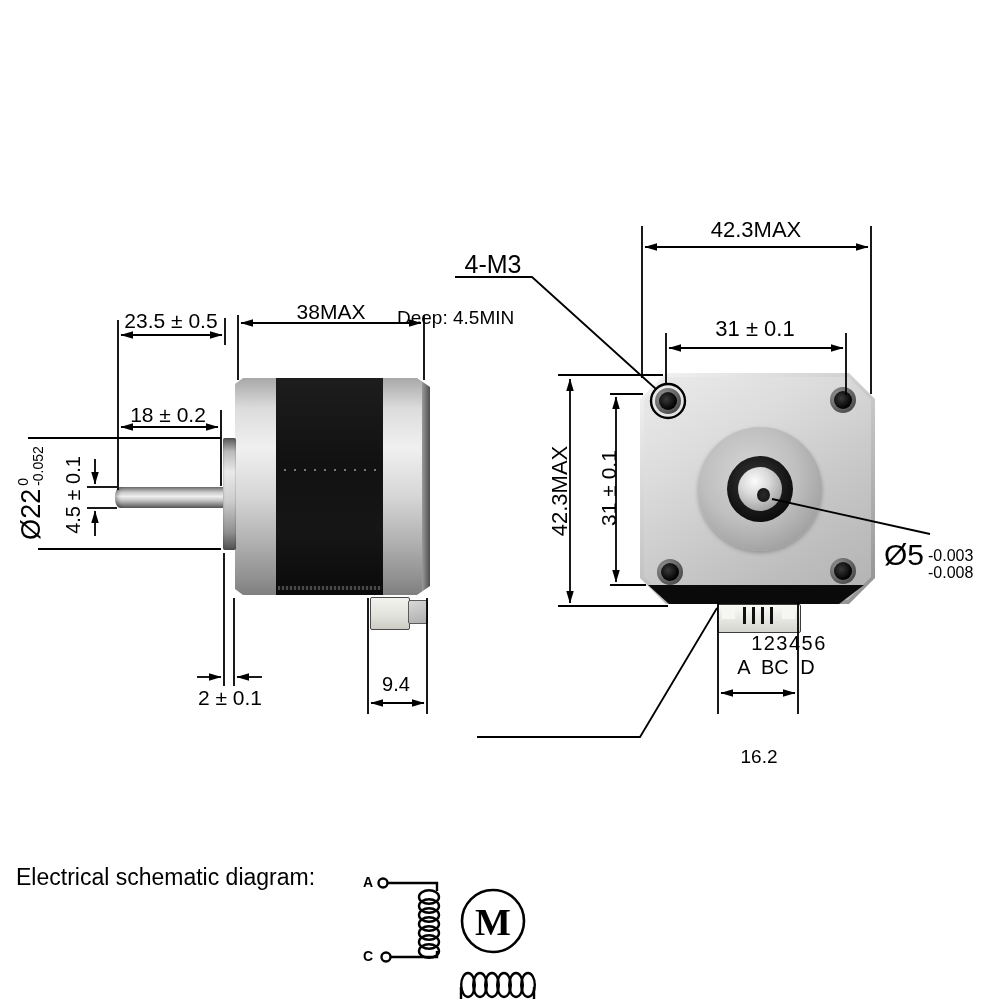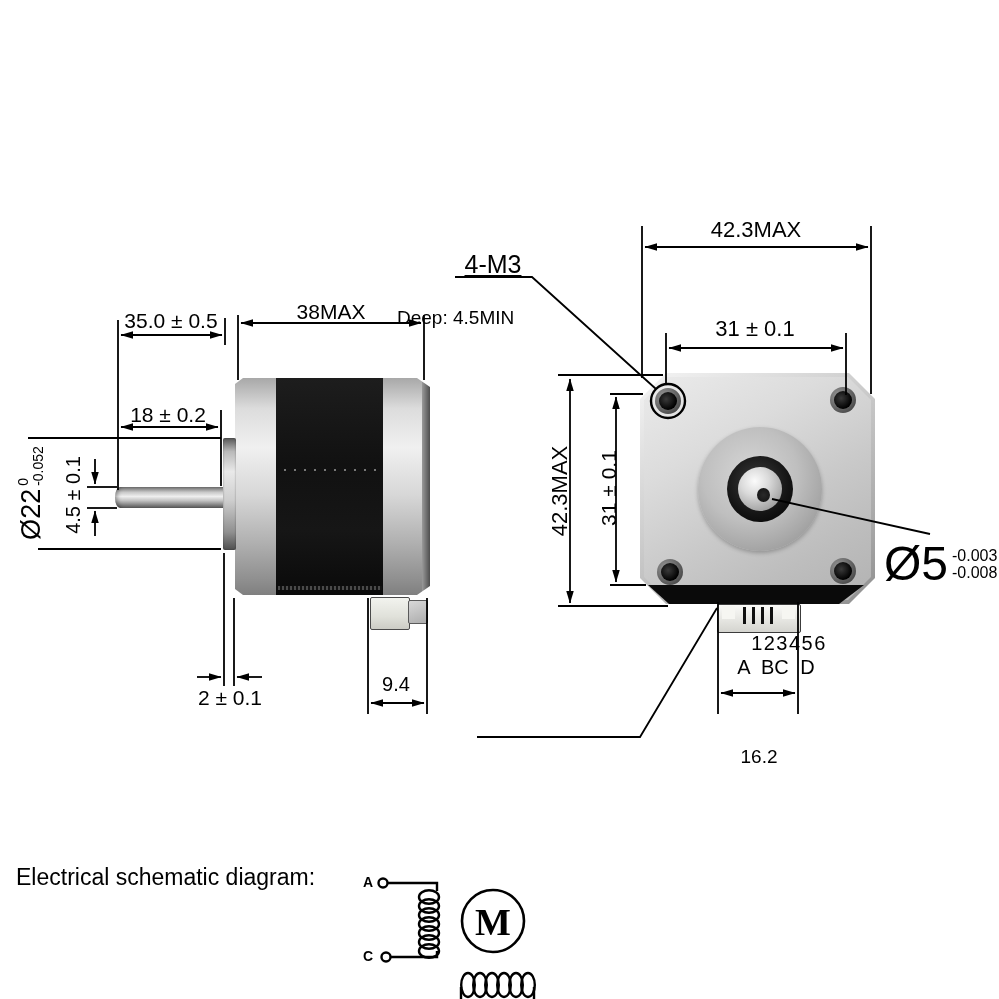--- a/index.html
+++ b/index.html
@@ -167,46 +167,46 @@
         <ellipse cx="480" cy="985" rx="6.8" ry="12"></ellipse>
         <ellipse cx="492" cy="985" rx="6.8" ry="12"></ellipse>
         <ellipse cx="504" cy="985" rx="6.8" ry="12"></ellipse>
         <ellipse cx="516" cy="985" rx="6.8" ry="12"></ellipse>
         <ellipse cx="528" cy="985" rx="6.8" ry="12"></ellipse>
         <line x1="534" y1="987" x2="534" y2="999"></line>
       </g>
     </g>
   </svg>
 
-  <div class="t c" style="left:171px;top:309px;font-size:21px;">35.0 ± 0.5</div>
+  <div class="t c" style="left:171px;top:309px;font-size:21px;">23.5 ± 0.5</div>
   <div class="t c" style="left:331px;top:300px;font-size:21px;">38MAX</div>
   <div class="t c" style="left:168px;top:403px;font-size:21px;">18 ± 0.2</div>
 
   <div class="t rot" style="left:-29px;top:475px;width:120px;height:36px;">
     <span style="font-size:27px;">Ø22</span>
     <span class="tolstack" style="font-size:14px;">
       <span>0</span>
       <span>-0.052</span>
     </span>
   </div>
 
   <div class="t rot" style="left:25px;top:483px;width:96px;height:24px;font-size:20px;">4.5 ± 0.1</div>
   <div class="t c" style="left:230px;top:686px;font-size:21px;">2 ± 0.1</div>
   <div class="t c" style="left:396px;top:673px;font-size:20px;">9.4</div>
 
   <div class="t c" style="left:756px;top:217px;font-size:22px;">42.3MAX</div>
   <div class="t c" style="left:755px;top:316px;font-size:22px;">31 ± 0.1</div>
   <div class="t rot" style="left:505px;top:478px;width:110px;height:26px;font-size:22px;">42.3MAX</div>
   <div class="t rot" style="left:561px;top:476px;width:96px;height:24px;font-size:21px;">31 ± 0.1</div>
 
-  <div class="t c" style="left:493px;top:250px;font-size:25px;text-decoration:underline;">4-M3</div>
+  <div class="t c" style="left:493px;top:250px;font-size:25px;">4-M3</div>
   <div class="t" style="left:397px;top:279px;font-size:19px;margin-top:28px;">Deep: 4.5MIN</div>
 
   <div class="t" style="left:884px;top:540px;display:flex;align-items:flex-start;gap:4px;">
-    <span style="font-size:48px;line-height:1;">Ø5</span>
+    <span style="font-size:30px;line-height:1;">Ø5</span>
     <span class="tolstack" style="font-size:16px;margin-top:8px;">
       <span>-0.003</span>
       <span>-0.008</span>
     </span>
   </div>
 
   <div class="t c" style="left:757px;top:632px;font-size:20px;letter-spacing:1.5px;margin-left:32px;">123456</div>
   <div class="t c" style="left:776px;top:656px;font-size:20px;word-spacing:6px;">A BC D</div>
   <div class="t c" style="left:759px;top:698px;font-size:19px;margin-top:48px;">16.2</div>
 

